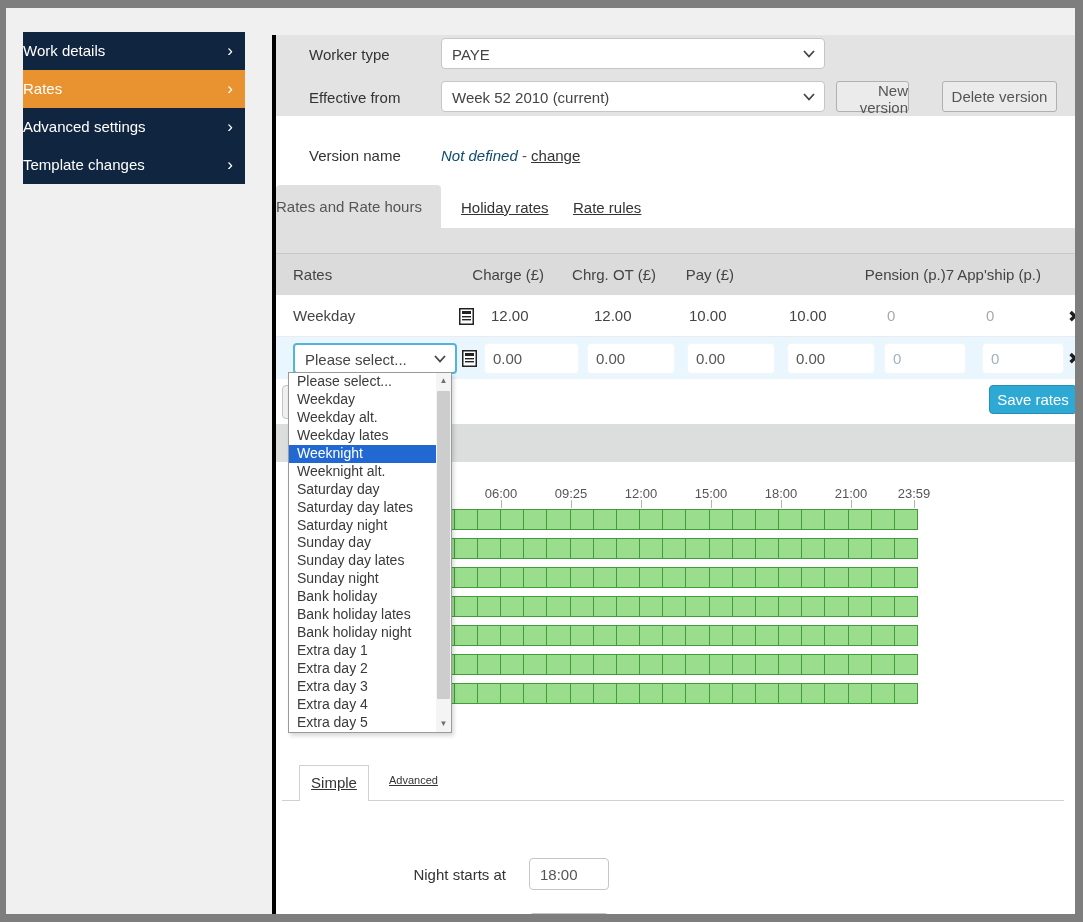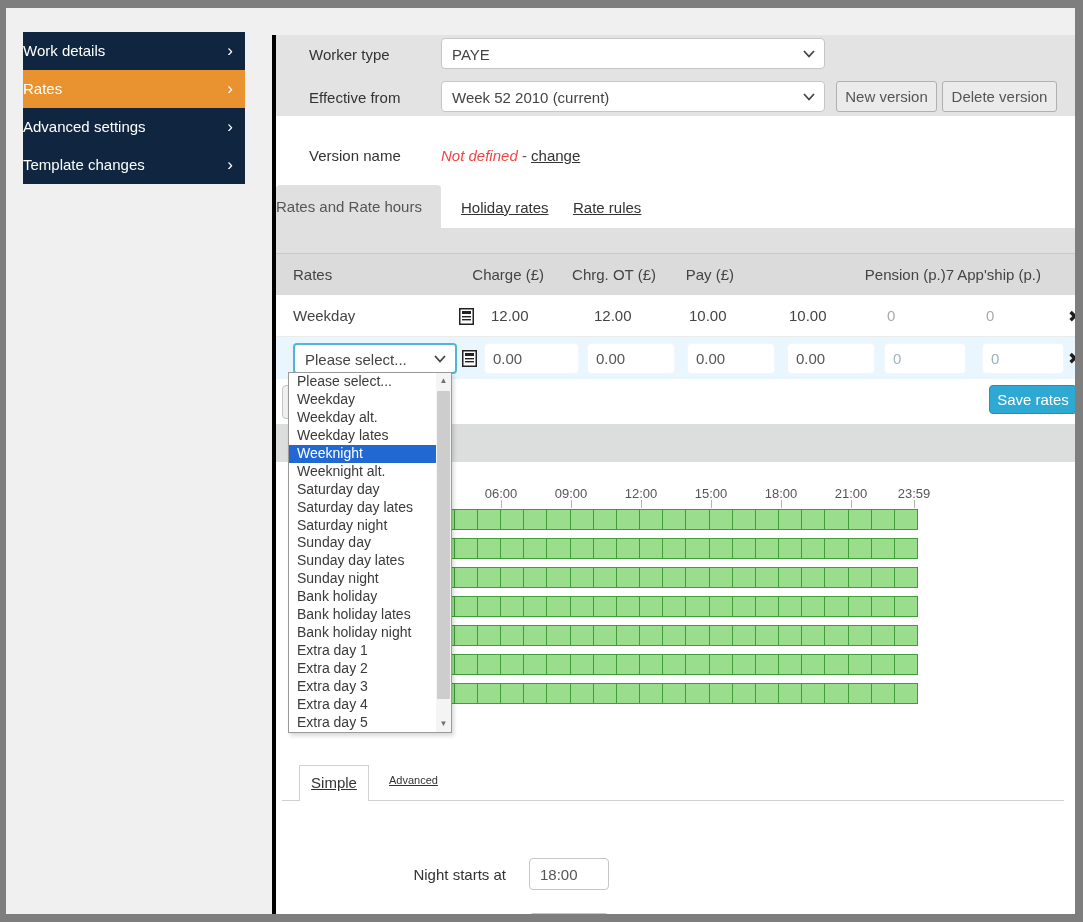--- a/index.html
+++ b/index.html
@@ -30,21 +30,21 @@
   .selbox { position:absolute; background:#fff; border:1px solid #c6c6c6; border-radius:4px;
     font-size:15px; color:#444; cursor:pointer; }
   .selbox .seltext { position:absolute; left:10px; top:50%; transform:translateY(-50%); white-space:nowrap; }
   .selbox svg.chevron { position:absolute; right:9px; top:50%; margin-top:-4px; }
 
   .btn-gray { position:absolute; background:#ebebeb; border:1px solid #b0b0b0; border-radius:3px;
     font-size:15px; color:#555; text-align:center; cursor:pointer;
     font-family:"Liberation Sans","DejaVu Sans",sans-serif; }
 
   .version-val { position:absolute; font-size:15px; }
-  .version-val .nd { font-style:italic; color:#ef4444; }
+  .version-val .nd { font-style:italic; color:#0c4a6e; }
   .version-val .dash { color:#555; }
   .version-val a { color:#333; text-decoration:underline; cursor:pointer; }
 
   
   .tab-active { position:absolute; left:0; top:150px; width:165px; height:43px; background:#e0e0e0;
     border-radius:4px 4px 0 0; font-size:15px; color:#555; line-height:43px; cursor:default; }
   .tab-link { position:absolute; top:164px; font-size:15px; color:#333; text-decoration:underline; cursor:pointer; }
 
   
   .tab-panel-band { position:absolute; left:0; top:193px; width:811px; height:25px; background:#e0e0e0; }
@@ -163,21 +163,21 @@
         </svg>
     </div>
 
     <div class="lbl" style="left:33px; top:54px;">Effective from</div>
     <div class="selbox" style="left:165px; top:46px; width:384px; height:31px;">
       <span class="seltext">Week 52 2010 (current)</span>
       <svg class="chevron" width="12" height="8" viewBox="0 0 12 8">
           <polyline points="1,1 6,6.5 11,1" fill="none" stroke="#444" stroke-width="1.8"></polyline>
         </svg>
     </div>
-    <button class="btn-gray" style="left:560px; top:46px; width:101px; height:31px;">New version</button>
+    <button class="btn-gray" style="left:560px; top:46px; width:73px; height:31px;text-align:right;">New version</button>
     <button class="btn-gray" style="left:666px; top:46px; width:115px; height:31px;">Delete version</button>
 
     <div class="lbl" style="left:33px; top:112px;">Version name</div>
     <div class="version-val" style="left:165px; top:112px;">
       <span class="nd">Not defined</span>
       <span class="dash">-</span>
       <a>change</a>
     </div>
 
     <div class="tab-active">Rates and Rate hours</div>
@@ -239,21 +239,21 @@
       <div class="partial-btn"></div>
       <button class="btn-save">Save rates</button>
     </div>
 
     <div class="gray-strip"></div>
 
     <div class="hours-area">
       <div class="time-labels">
 
       <div>06:00</div>
-          <div>09:00</div>
+          <div>09:25</div>
           <div>12:00</div>
           <div>15:00</div>
           <div>18:00</div>
           <div>21:00</div>
           <div>23:59</div>
         </div>
       <div class="ticks">
         <div></div>
           <div></div>
           <div></div>

